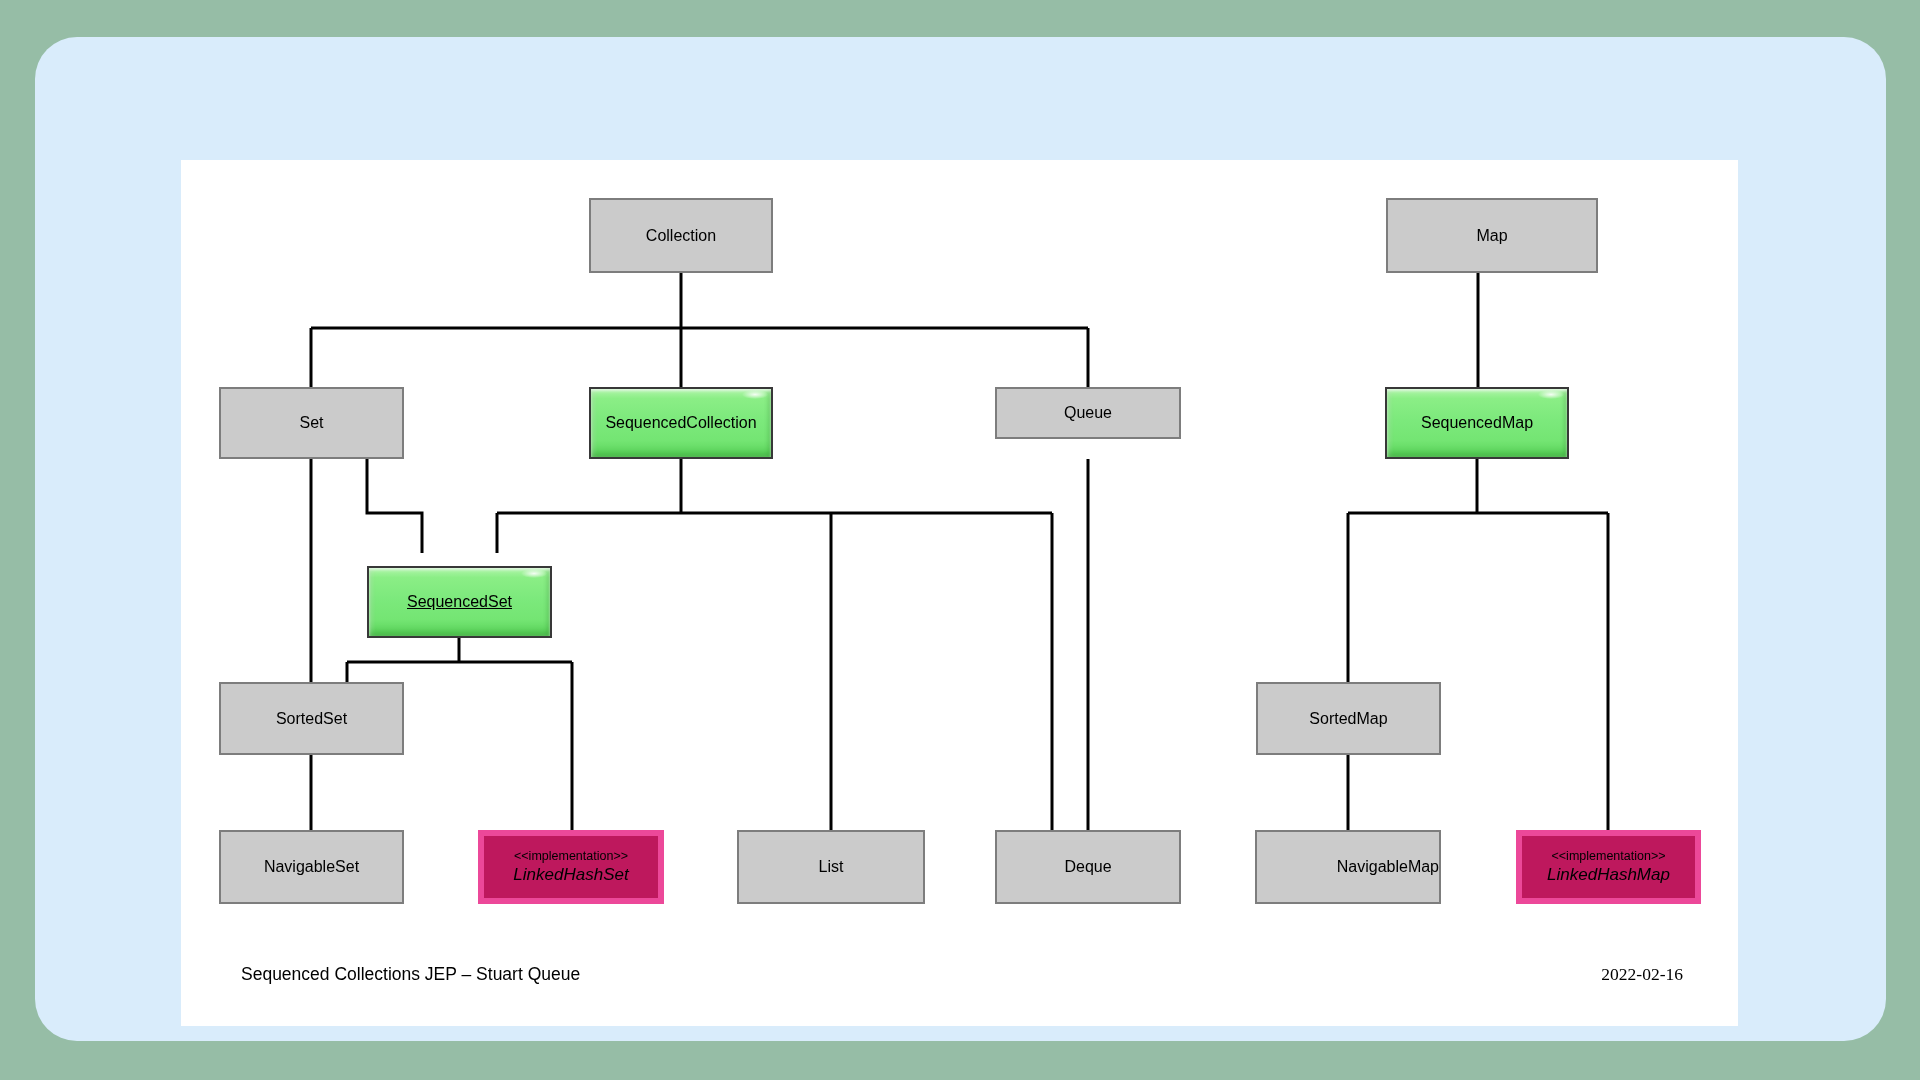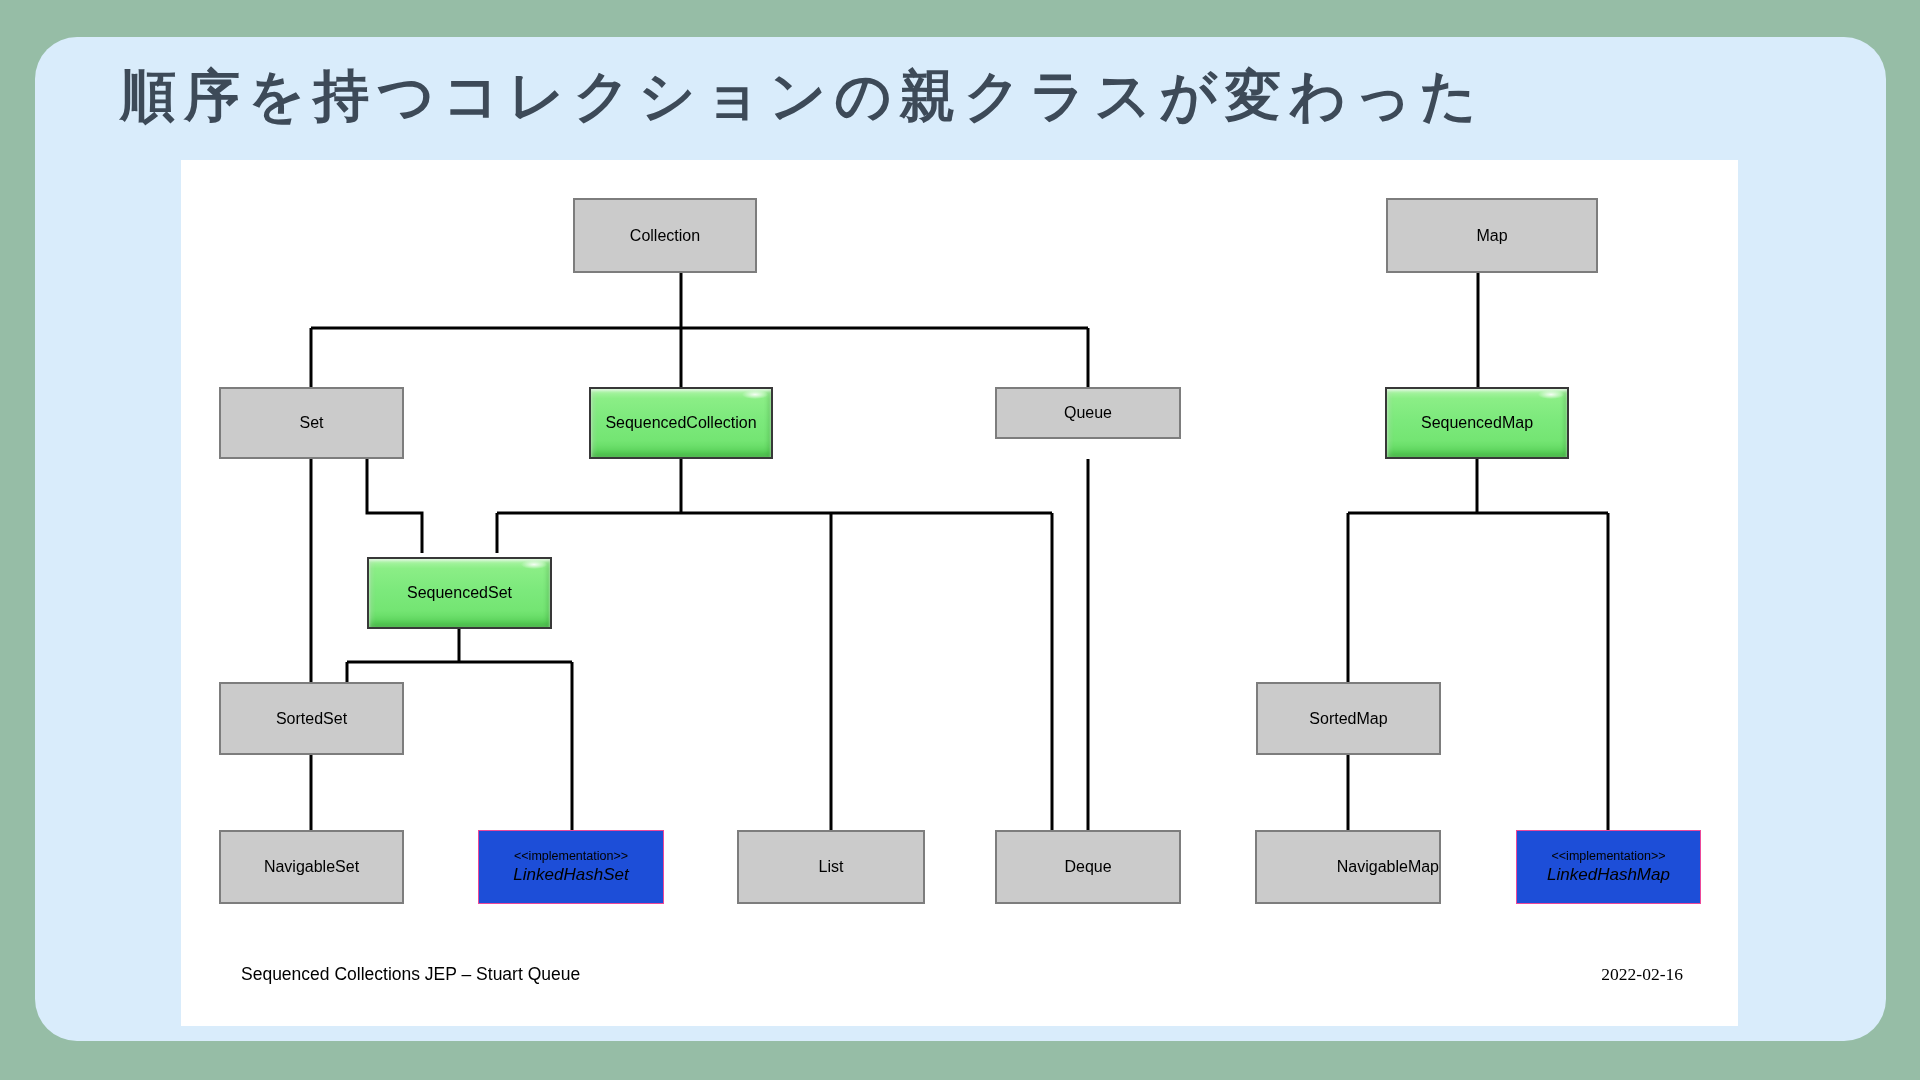--- a/index.html
+++ b/index.html
@@ -26,21 +26,21 @@
   #edges polyline{fill:none;stroke:#000000;stroke-width:3;}
   .node{
     position:absolute;box-sizing:border-box;
     display:flex;flex-direction:column;align-items:center;justify-content:center;
     text-align:center;font-size:16px;color:#000;line-height:1.25;
   }
   .node.gray{
     background:#cbcbcb;border:2px solid #7d7d7d;
   }
   .node.impl{
-    background:#1d4ed8;border:1px solid #ec4899;
+    background:#be185d;border:6px solid #ec4899;
   }
   .node.green{
     background:linear-gradient(180deg,#b0f6aa 0%,#8bee86 14%,#7ce97c 46%,#74e573 76%,#57d257 100%);
     border:2px solid #383838;
     box-shadow:inset 0 2px 3px rgba(255,255,255,.65), inset 0 -4px 6px rgba(0,90,0,.22),
                inset 3px 0 4px rgba(255,255,255,.25), inset -3px 0 4px rgba(0,90,0,.12);
     text-align:center;
   }
   .node.green::after{
     content:"";position:absolute;top:1px;right:3px;width:26px;height:9px;border-radius:50%;
@@ -53,21 +53,20 @@
   }
   .footer-right{
     position:absolute;right:55px;top:804px;font-size:17.5px;color:#000;font-family:Liberation Serif, serif;
   }
 </style>
 </head>
 <body>
 
 <div class="frame">
   <div class="panel">
-    <h1 class="title">順序を持つコレクションの親クラスが変わった</h1>
     <div class="canvas">
       <svg id="edges" viewBox="0 0 1557 866">
           <polyline points="500,113 500,227"></polyline>
           <polyline points="130,168 907,168"></polyline>
           <polyline points="130,168 130,227"></polyline>
           <polyline points="907,168 907,227"></polyline>
           <polyline points="186,299 186,353 241,353 241,393"></polyline>
           <polyline points="130,299 130,522"></polyline>
           <polyline points="500,299 500,353"></polyline>
           <polyline points="316,353 871,353"></polyline>
@@ -81,39 +80,39 @@
           <polyline points="391,502 391,670"></polyline>
           <polyline points="130,595 130,670"></polyline>
           <polyline points="1297,113 1297,227"></polyline>
           <polyline points="1296,299 1296,353"></polyline>
           <polyline points="1167,353 1427,353"></polyline>
           <polyline points="1167,353 1167,522"></polyline>
           <polyline points="1427,353 1427,670"></polyline>
           <polyline points="1167,595 1167,670"></polyline>
         </svg>
       <div id="nodes">
-          <div class="node gray" style="left: 392px; top: 38px; width: 184px; height: 75px;">
+          <div class="node gray" style="left: 408px; top: 38px; width: 184px; height: 75px;">
             <span>Collection</span>
           </div>
           <div class="node gray" style="left: 1205px; top: 38px; width: 212px; height: 75px;">
             <span>Map</span>
           </div>
           <div class="node gray" style="left: 38px; top: 227px; width: 185px; height: 72px;">
             <span>Set</span>
           </div>
           <div class="node green" style="left: 408px; top: 227px; width: 184px; height: 72px;">
             <span>SequencedCollection</span>
           </div>
           <div class="node gray" style="left: 814px; top: 227px; width: 186px; height: 52px;">
             <span>Queue</span>
           </div>
           <div class="node green" style="left: 1204px; top: 227px; width: 184px; height: 72px;">
             <span>SequencedMap</span>
           </div>
-          <div class="node green" style="left: 186px; top: 397px; width: 185px; height: 72px;">
+          <div class="node green" style="left: 186px; top: 406px; width: 185px; height: 72px; text-decoration: underline;">
             <span>SequencedSet</span>
           </div>
           <div class="node gray" style="left: 38px; top: 522px; width: 185px; height: 73px;">
             <span>SortedSet</span>
           </div>
           <div class="node gray" style="left: 1075px; top: 522px; width: 185px; height: 73px;">
             <span>SortedMap</span>
           </div>
           <div class="node gray" style="left: 38px; top: 670px; width: 185px; height: 74px;">
             <span>NavigableSet</span>

